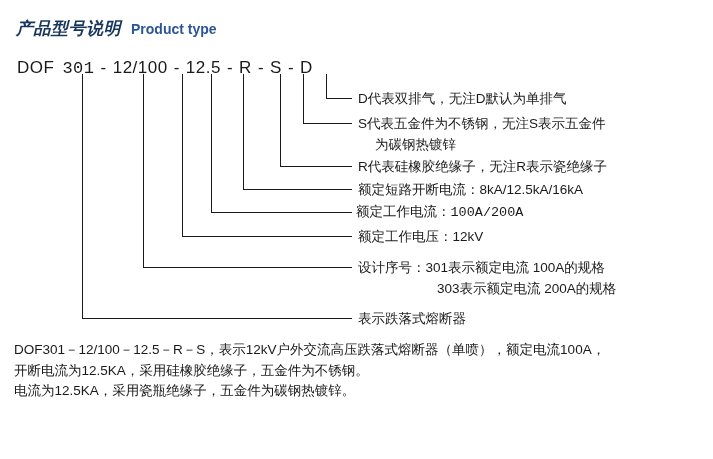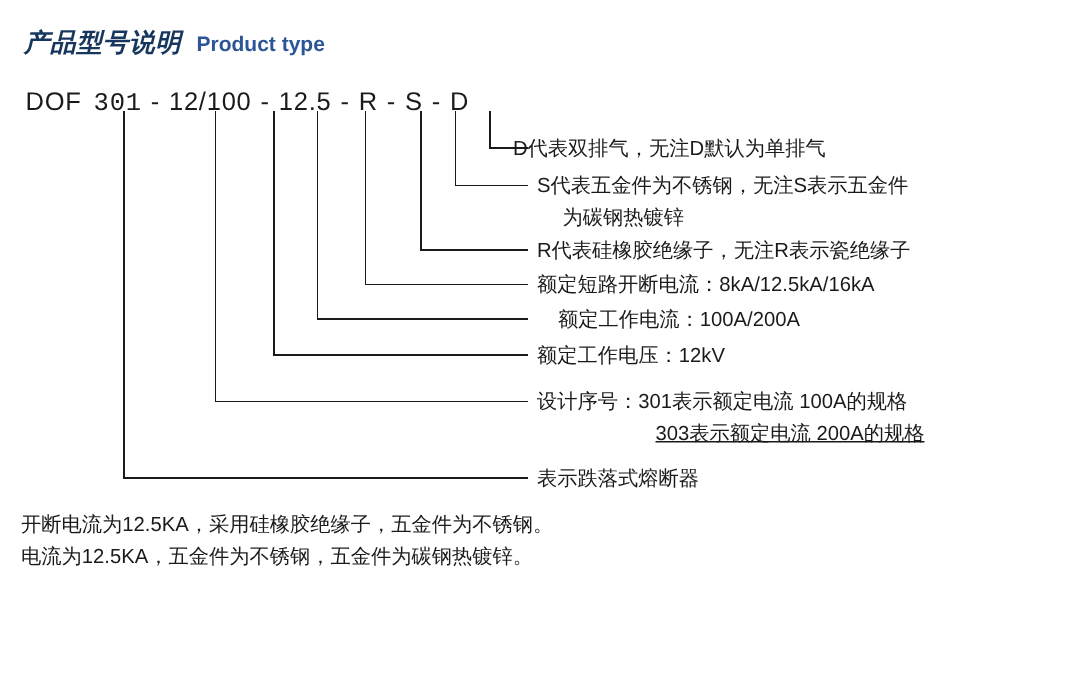--- a/index.html
+++ b/index.html
@@ -119,27 +119,28 @@
     <path d="M211.5 74 L211.5 212.5 L352 212.5"></path>
 
     <path d="M182.5 74 L182.5 236.5 L352 236.5"></path>
 
     <path d="M143.5 74 L143.5 267.5 L352 267.5"></path>
 
     <path d="M82.5 74 L82.5 318.5 L352 318.5"></path>
   </g>
 </svg>
 
-<div class="callout" style="left:342px; top:89px;">D代表双排气，无注D默认为单排气</div>
+<div class="callout" style="left:358px; top:89px;">D代表双排气，无注D默认为单排气</div>
 <div class="callout" style="left:358px; top:114px;">S代表五金件为不锈钢，无注S表示五金件</div>
 <div class="callout" style="left:375px; top:135px;">为碳钢热镀锌</div>
 <div class="callout" style="left:358px; top:157px;">R代表硅橡胶绝缘子，无注R表示瓷绝缘子</div>
 <div class="callout" style="left:358px; top:180px;">额定短路开断电流：8kA/12.5kA/16kA</div>
-<div class="callout" style="left:372px; top:203px;">额定工作电流：100A/200A</div>
+<div class="callout" style="left:356px; top:203px;font-family:Liberation Mono, monospace;">额定工作电流：100A/200A</div>
 <div class="callout" style="left:358px; top:227px;">额定工作电压：12kV</div>
 <div class="callout" style="left:358px; top:258px;">设计序号：301表示额定电流 100A的规格</div>
-<div class="callout" style="left:437px; top:279px;text-decoration:underline;">303表示额定电流 200A的规格</div>
+<div class="callout" style="left:437px; top:279px;">303表示额定电流 200A的规格</div>
 <div class="callout" style="left:358px; top:309px;">表示跌落式熔断器</div>
 
 <div id="example">
+  <div class="line">DOF301－12/100－12.5－R－S，表示12kV户外交流高压跌落式熔断器（单喷），额定电流100A，</div>
   <div class="line">开断电流为12.5KA，采用硅橡胶绝缘子，五金件为不锈钢。</div>
-  <div class="line">电流为12.5KA，五金件为不锈钢，五金件为碳钢热镀锌。</div>
+  <div class="line">电流为12.5KA，采用瓷瓶绝缘子，五金件为碳钢热镀锌。</div>
 </div>
 
 </body></html>

